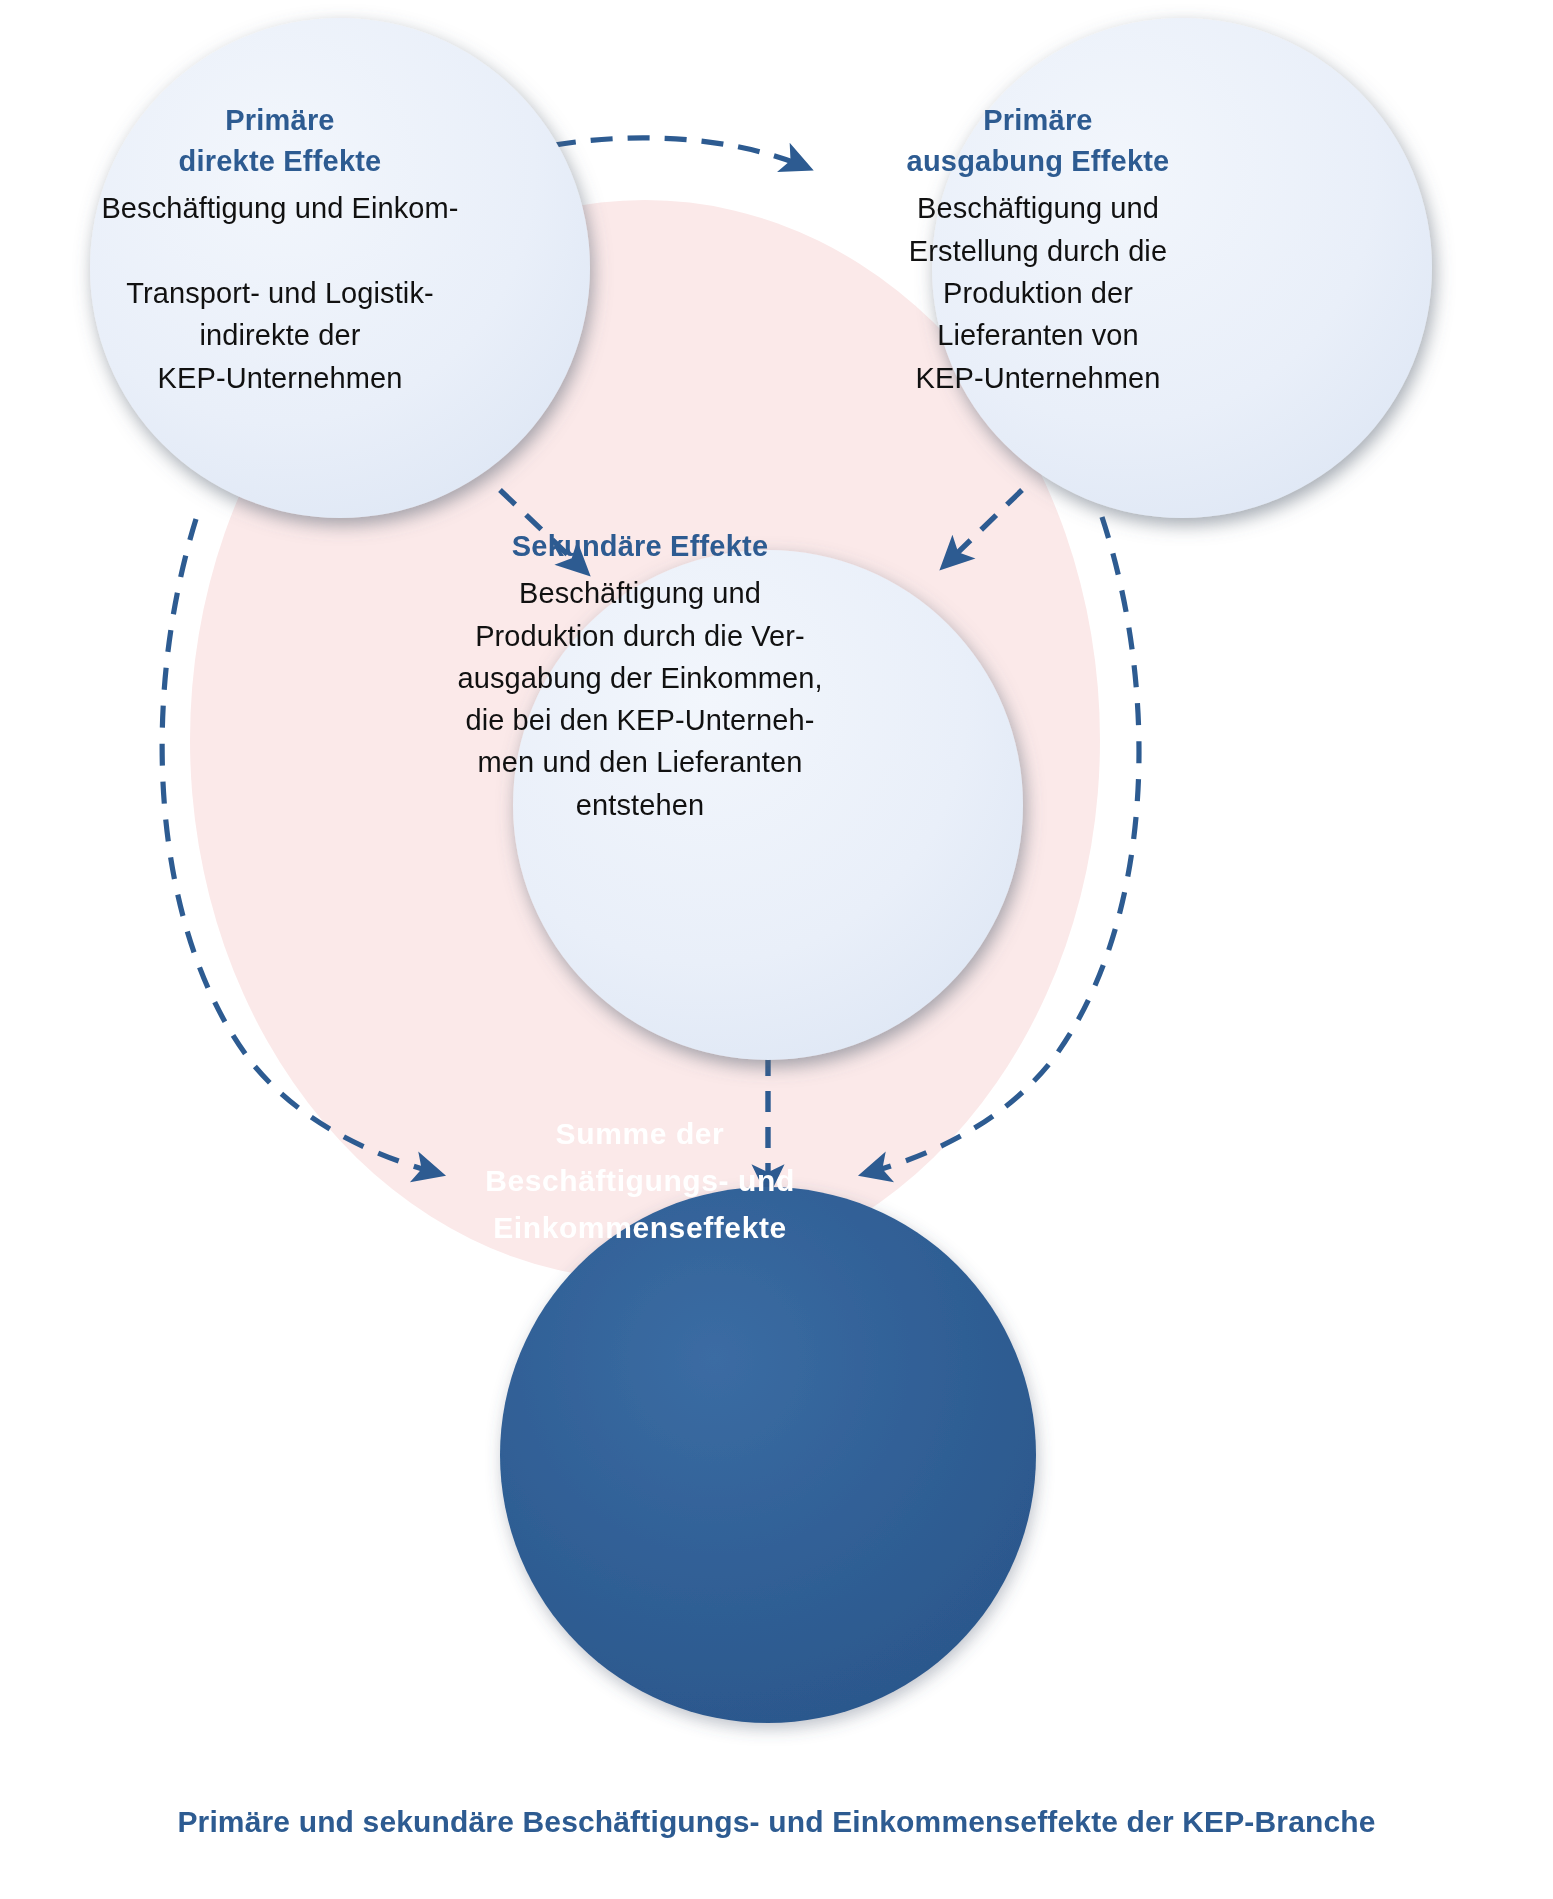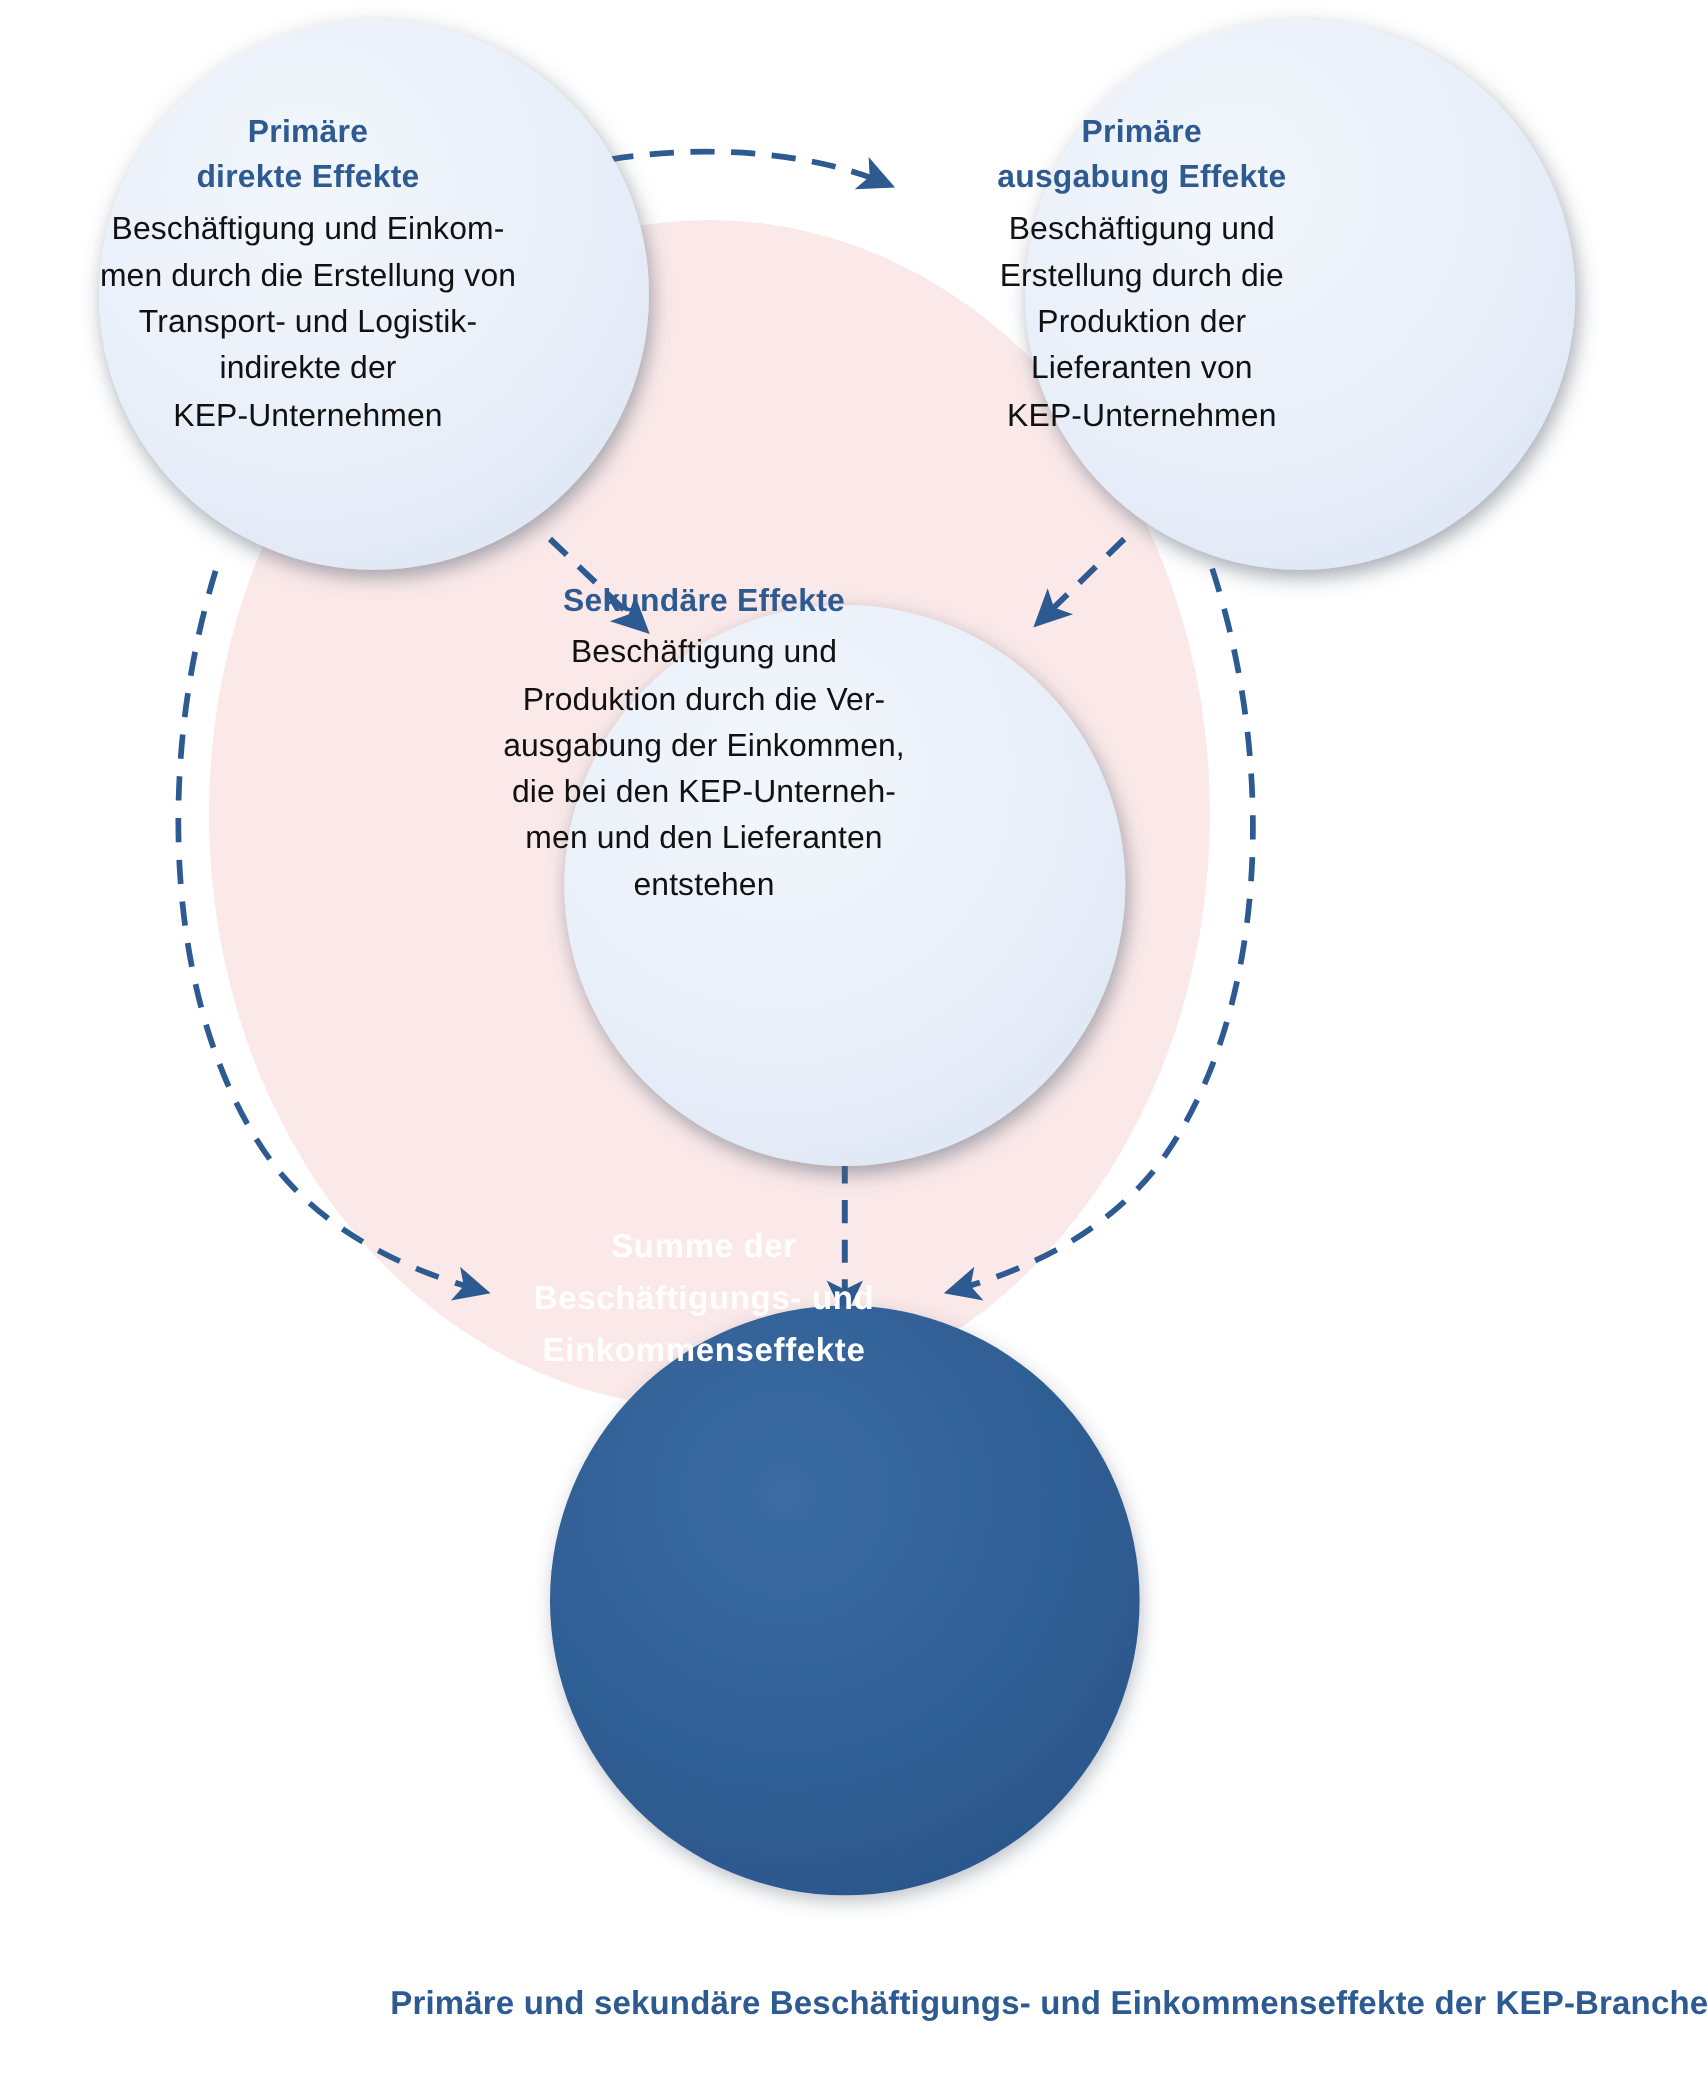--- a/index.html
+++ b/index.html
@@ -78,21 +78,21 @@
   #label-sum {
     left: 430px;
     top: 1106px;
     width: 420px;
   }
   #caption {
     position: absolute;
     left: 0;
     top: 1802px;
     width: 1553px;
-    text-align: right;
+    text-align: center;
     color: #2d5b91;
     font-size: 30px;
     font-weight: 700;
     letter-spacing: 0.15px;
     line-height: 1.3;
   }
 </style>
 </head>
 <body>
 
@@ -144,21 +144,21 @@
     <circle cx="768" cy="1455" r="268" fill="url(#darkSphere)" filter="url(#softShadowDark)"></circle>
   </svg>
 
   <div class="circle-label" id="label-primary-direct">
     <p class="node-title">
       <span>Primäre</span><br>
       <span>direkte Effekte</span>
     </p>
     <p class="node-body">
       <span>Beschäftigung und Einkom-</span><br>
-      <span>men durch die Erstellung von</span><br>
+      <br>
       <span>Transport- und Logistik-</span><br>
       <span>indirekte der</span><br>
       <span>KEP-Unternehmen</span>
     </p>
   </div>
 
   <div class="circle-label" id="label-primary-indirect">
     <p class="node-title">
       <span>Primäre</span><br>
       <span>ausgabung Effekte</span>

